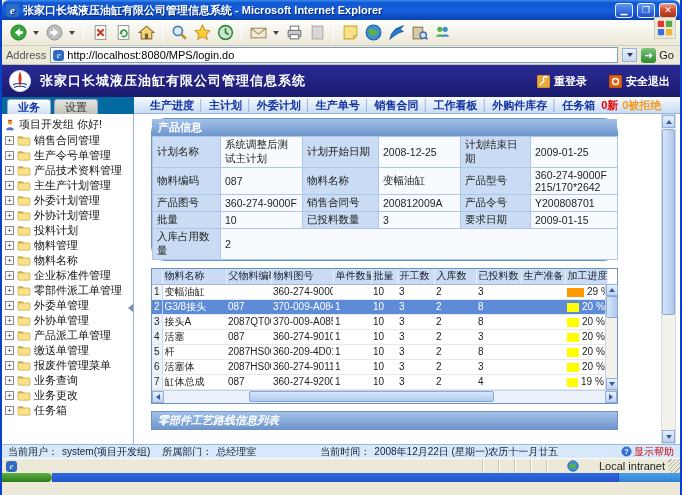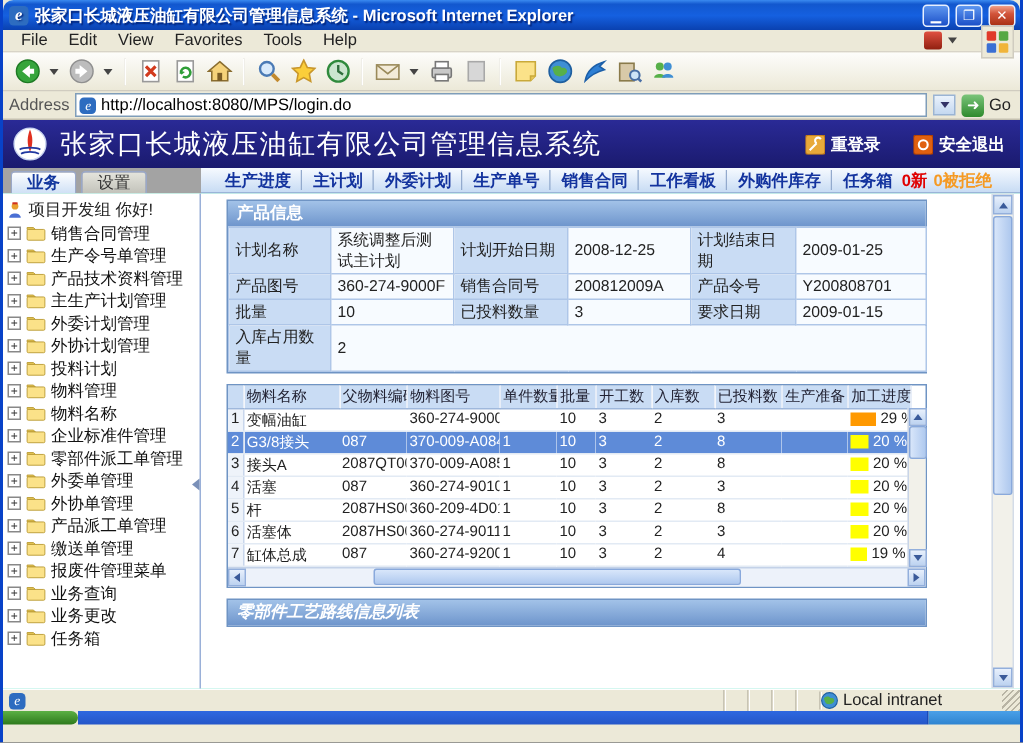--- a/index.html
+++ b/index.html
@@ -41,25 +41,25 @@
     font-size:11px;gap:3px;padding:0 2px;color:#000;}
   .addr-drop{width:15px;height:14px;background:linear-gradient(#EAF2FC,#C4D8F0);border:1px solid #9AB4D4;
     display:flex;align-items:center;justify-content:center;}
   .dcaret{width:0;height:0;border-left:3px solid transparent;border-right:3px solid transparent;border-top:4px solid #336;}
   .gobtn{display:flex;align-items:center;gap:3px;font-size:11px;color:#222;padding-right:2px;}
   .gosq{width:15px;height:15px;background:linear-gradient(#7AC47A,#2E8A2E);border-radius:3px;color:#fff;
     display:flex;align-items:center;justify-content:center;font-weight:bold;font-size:10px;}
   
   .banner{height:32px;background:linear-gradient(#2A2A96,#1A1A6E);display:flex;align-items:center;color:#fff;
     padding:0 10px 0 6px;gap:8px;}
-  .banner .btitle{font-size:18px;font-weight:normal;flex:1;white-space:nowrap;letter-spacing:1px;}
+  .banner .btitle{font-size:13px;font-weight:bold;flex:1;white-space:nowrap;letter-spacing:1px;}
   .bannerlink{display:flex;align-items:center;gap:4px;font-size:11px;font-weight:bold;}
   .bannerlink+.bannerlink{margin-left:14px;}
   
-  .tabnav{height:17px;display:flex;background:#a3a3a3;}
+  .tabnav{height:17px;display:flex;background:#0369a1;}
   .tabs{width:132px;display:flex;align-items:flex-end;padding-left:5px;gap:3px;}
   .tab{font-size:11px;padding:1px 10px 1px;border-radius:3px 3px 0 0;border:1px solid #9AA8C8;border-bottom:none;line-height:12px;}
   .tab.on{background:linear-gradient(#FDFEFF,#CFE0F5);color:#14389E;font-weight:bold;}
   .tab.off{background:linear-gradient(#E4E4DC,#C2C2BA);color:#333;}
   .navarea{flex:1;background:linear-gradient(#F6FAFF,#C8DCF4);display:flex;align-items:center;
     padding-left:16px;font-size:11px;font-weight:bold;color:#13339E;gap:4px;border-bottom:1px solid #9AB4D8;white-space:nowrap;}
   .nsep{color:#90A8CC;font-weight:normal;}
   .bnew{color:#E00000;margin-left:2px;}
   .brej{color:#F59A23;}
   
@@ -68,21 +68,21 @@
   .greet{display:flex;align-items:center;gap:3px;padding:1px 2px;color:#222;white-space:nowrap;}
   .greet svg{width:12px;height:12px;}
   .titem{display:flex;align-items:center;gap:3px;padding:0 0 0 3px;height:15px;white-space:nowrap;color:#111;}
   .tplus{width:9px;height:9px;border:1px solid #888;background:#fff;font-size:8px;line-height:7px;text-align:center;color:#333;flex:none;}
   .tfold{flex:none;display:flex;}
   .tfold svg{width:14px;height:11px;}
   .collapse-arrow{position:absolute;right:0;top:190px;width:0;height:0;border-top:4px solid transparent;
     border-bottom:4px solid transparent;border-right:5px solid #7A90B8;}
   .main{flex:1;position:relative;background:#fff;overflow:hidden;}
   .panel{width:467px;margin-left:17px;border:1px solid #6F94C4;background:#fff;}
-  .p1{margin-top:4px;} .p2{margin-top:7px;} .p3{margin-top:7px;font-style:italic;}
+  .p1{margin-top:4px;border-radius:14px;} .p2{margin-top:7px;} .p3{margin-top:7px;font-style:italic;}
   .phdr{height:17px;background:linear-gradient(#A2C2E8,#6E95CC);color:#fff;font-weight:bold;font-size:11px;
     line-height:17px;padding-left:6px;}
   
   .itable{width:100%;border-collapse:collapse;font-size:10.5px;table-layout:fixed;color:#222;}
   .itable td{border:1px solid #AEC6E8;padding:1px 4px;height:16px;overflow:hidden;}
   .ilabel{background:#C9DCF4;}
   .ivalue{background:#F7FBFF;}
   
   .gridwrap{position:relative;}
   .ptable{border-collapse:collapse;font-size:10px;table-layout:fixed;width:455px;color:#222;}
@@ -117,21 +117,21 @@
   .pagestatus{height:14px;background:#D6E8FA;border-top:1px solid #9EB8D8;font-size:10px;display:flex;
     align-items:center;padding:0 6px;gap:4px;color:#123;white-space:nowrap;}
   .pagestatus .tgrp{margin-left:60px;}
   .helplink{margin-left:auto;color:#D00000;display:flex;align-items:center;gap:2px;}
   .helplink svg{width:11px;height:11px;}
   
   .iestatus{height:15px;background:#ECE9D8;border-top:1px solid #fff;display:flex;font-size:11px;
     align-items:center;color:#222;padding-left:4px;}
   .iestatus .fill{flex:1;}
   .iecell{height:15px;border-left:1px solid #C8C4B4;box-shadow:inset 1px 0 0 #fff;width:16px;}
-  .iezone{width:122px;display:flex;align-items:center;gap:3px;padding-left:0;}
+  .iezone{width:122px;display:flex;align-items:center;gap:20px;padding-left:20px;}
   .iezone svg{width:12px;height:12px;}
   .grip{width:12px;height:15px;background:repeating-linear-gradient(135deg,#ECE9D8 0 2px,#B8B4A4 2px 3px);}
   
   .taskbar{height:9px;display:flex;}
   .startbtn{width:50px;background:linear-gradient(#5CB044,#2E7A1C);border-radius:0 5px 5px 0;}
   .tbarmid{flex:1;background:linear-gradient(#2E68E0,#2456C8);}
   .tray{width:62px;background:linear-gradient(#4AA0E8,#2E84D0);border-left:1px solid #1A4AB8;}
 </style>
 </head>
 <body>
@@ -139,34 +139,20 @@
 <div class="window">
 
   <div class="titlebar">
     <span class="ie-e">e</span>
     <span class="ttl">张家口长城液压油缸有限公司管理信息系统 - Microsoft Internet Explorer</span>
     <span class="winbtn b-min">▁</span>
     <span class="winbtn b-max">❐</span>
     <span class="winbtn b-close">✕</span>
   </div>
 
-  <div class="menubar">
-    <span class="menu-items" id="menuItems">
-        <span class="mi">File</span>
-        <span class="mi">Edit</span>
-        <span class="mi">View</span>
-        <span class="mi">Favorites</span>
-        <span class="mi">Tools</span>
-        <span class="mi">Help</span>
-      </span>
-    <span class="pdfbtn">
-        <span class="pdfsq"></span>
-        <span class="caret"></span>
-      </span>
-  </div>
   <div class="winflag">
     <svg viewBox="0 0 20 20" width="18" height="18">
         <rect x="2" y="2" width="7" height="7" rx="1" fill="#E03A2A"></rect>
         <rect x="11" y="2" width="7" height="7" rx="1" fill="#56A843"></rect>
         <rect x="2" y="11" width="7" height="7" rx="1" fill="#3A6FD4"></rect>
         <rect x="11" y="11" width="7" height="7" rx="1" fill="#F0B43A"></rect>
       </svg>
   </div>
 
   <div class="toolbar" id="tb">
@@ -560,20 +546,28 @@
               <col style="width:87px">
             </colgroup>
           <tbody id="pinfo">
               <tr>
                 <td class="ilabel">计划名称</td>
                 <td class="ivalue">系统调整后测试主计划</td>
                 <td class="ilabel">计划开始日期</td>
                 <td class="ivalue">2008-12-25</td>
                 <td class="ilabel">计划结束日期</td>
                 <td class="ivalue">2009-01-25</td>
+              </tr>
+              <tr>
+                <td class="ilabel">物料编码</td>
+                <td class="ivalue">087</td>
+                <td class="ilabel">物料名称</td>
+                <td class="ivalue">变幅油缸</td>
+                <td class="ilabel">产品型号</td>
+                <td class="ivalue">360-274-9000F 215/170*2642</td>
               </tr>
               <tr>
                 <td class="ilabel">产品图号</td>
                 <td class="ivalue">360-274-9000F</td>
                 <td class="ilabel">销售合同号</td>
                 <td class="ivalue">200812009A</td>
                 <td class="ilabel">产品令号</td>
                 <td class="ivalue">Y200808701</td>
               </tr>
               <tr>
@@ -749,20 +743,36 @@
             <span class="tri-u"></span>
           </span>
         <span class="mvthumb"></span>
         <span class="mvs-ar bot">
             <span class="tri-d"></span>
           </span>
       </div>
     </div>
   </div>
 
+  <div class="pagestatus">
+    <span>当前用户：</span>
+    <span>system(项目开发组)</span>
+    <span style="width:4px"></span>
+    <span>所属部门：</span>
+    <span>总经理室</span>
+    <span class="tgrp">当前时间：</span>
+    <span>2008年12月22日 (星期一)农历十一月廿五</span>
+    <span class="helplink">
+      <svg viewBox="0 0 12 12">
+          <circle cx="6" cy="6" r="5.5" fill="#3A6FD4"></circle>
+          <text x="6" y="8.8" font-size="8" fill="#fff" text-anchor="middle" font-weight="bold">?</text>
+        </svg>
+      <span>显示帮助</span>
+    </span>
+  </div>
 
   <div class="iestatus">
     <span class="ie-e" style="width:11px;height:11px;font-size:9px;">e</span>
     <span class="fill"></span>
     <span class="iecell"></span>
       <span class="iecell"></span>
       <span class="iecell"></span>
       <span class="iecell"></span>
     <span class="iezone" style="border-left:1px solid #C8C4B4;box-shadow:inset 1px 0 0 #fff;">
       <svg viewBox="0 0 16 16">

